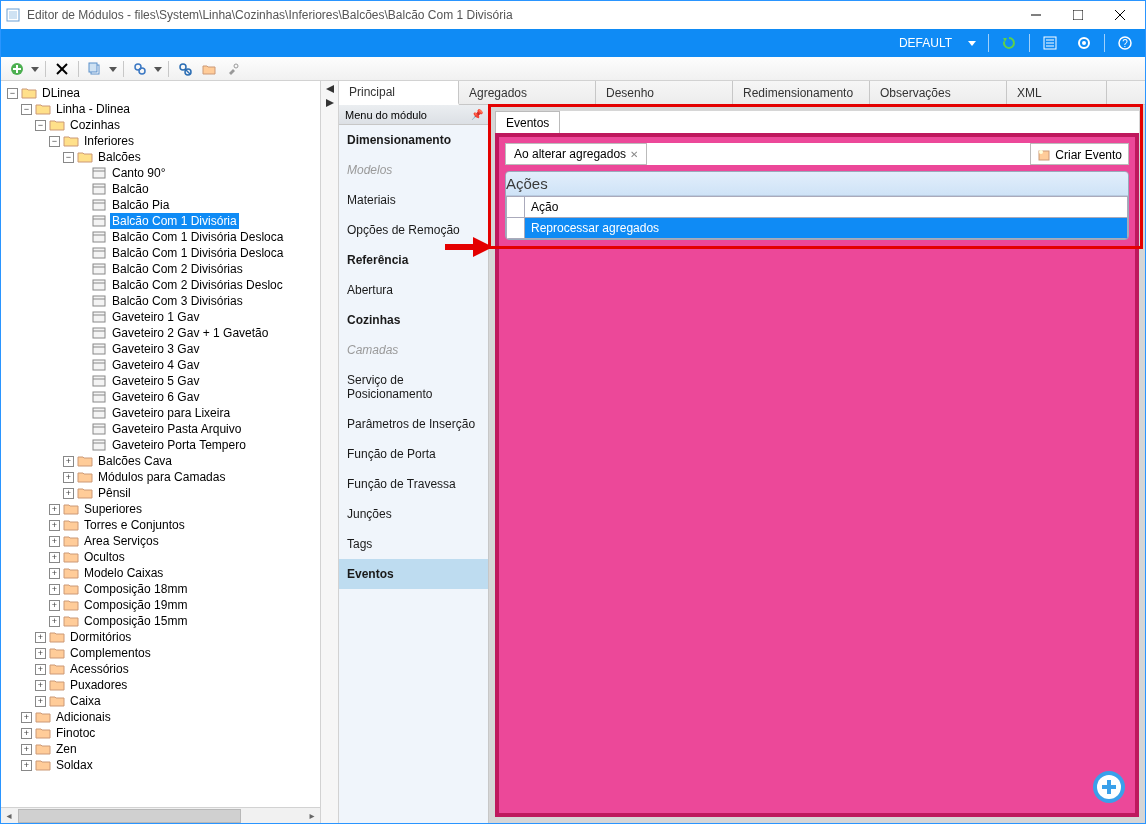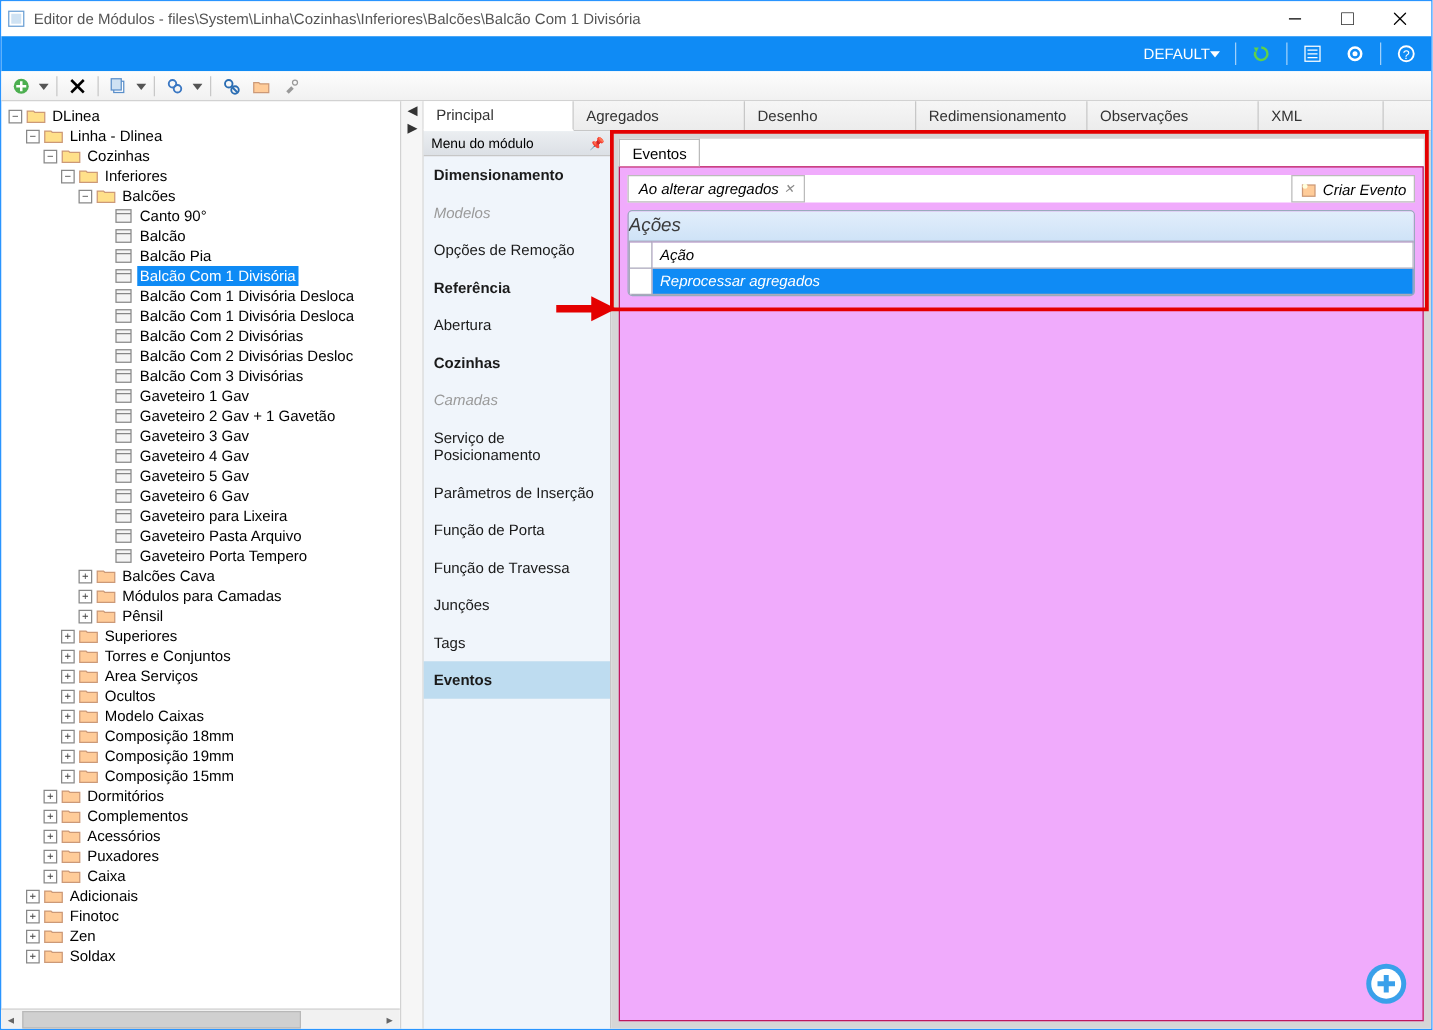--- a/index.html
+++ b/index.html
@@ -5,21 +5,21 @@
   * { box-sizing: border-box; margin: 0; padding: 0; font-family: "Segoe UI", Tahoma, Arial, sans-serif; }
   body { background: #fff; width: 1146px; height: 824px; overflow: hidden; border: 1px solid #2a95ff; }
   
   .titlebar { height: 28px; background: #fff; display: flex; align-items: center; padding: 0 4px; font-size: 12px; }
   .titlebar .icon { width: 16px; height: 16px; margin-right: 6px; display: flex; align-items: center; justify-content: center; }
   .titlebar .title { flex: 1; color: #555; }
   .winbtns { display: flex; }
   .winbtn { width: 42px; height: 28px; display: flex; align-items: center; justify-content: center; color: #333; }
   
   .bluebar { height: 28px; background: #0f8bf5; display: flex; align-items: center; justify-content: flex-end; padding-right: 6px; gap: 6px; }
-  .bluebar .btn { color: #fff; font-size: 12px; display: flex; align-items: center; gap: 0; height: 24px; padding: 0 6px; }
+  .bluebar .btn { color: #fff; font-size: 12px; display: flex; align-items: center; gap: 16px; height: 24px; padding: 0 6px; }
   .bluebar .vsep { width: 1px; height: 18px; background: rgba(255,255,255,0.6); }
   
   .toolbar { height: 24px; background: linear-gradient(#fdfdfd,#f1f1f1); border-bottom: 1px solid #d2d2d2; display: flex; align-items: center; padding: 0 6px; gap: 4px; }
   .toolbar .tbtn { width: 20px; height: 20px; display: flex; align-items: center; justify-content: center; font-size: 12px; }
   .toolbar .tsep { width: 1px; height: 16px; background: #c8c8c8; margin: 0 2px; }
   
   .main { display: flex; height: calc(100% - 28px - 28px - 24px); }
   .treecol { width: 320px; border-right: 1px solid #d2d2d2; overflow: auto; position: relative; }
   .treepane { padding: 4px 2px 4px 2px; height: calc(100% - 16px); overflow: hidden; }
   .tree { font-size: 12px; line-height: 16px; white-space: nowrap; }
@@ -50,21 +50,21 @@
   .menuitem { padding: 8px 8px; font-size: 12px; color: #1a1a1a; }
   .menuitem.bold { font-weight: bold; }
   .menuitem.gray { color: #9a9a9a; font-style: italic; }
   .menuitem.sel { background: #bedcf0; }
   
   .content { flex: 1; background: #d6d6d6; padding: 6px; position: relative; }
   .redbox { position: absolute; border: 3px solid #e40000; top: -1px; left: -1px; right: 2px; height: 145px; pointer-events: none; z-index: 10; }
   .arrow-red { position: absolute; top: 130px; left: -46px; z-index: 11; pointer-events: none; }
   .subtabs { display: flex; background: #fff; height: 22px; }
   .subtab { border: 1px solid #bbb; border-bottom: none; padding: 2px 10px; font-size: 12px; background: #fff; margin-right: -1px; display:flex; align-items:center;}
-  .whitebox { background: #f0abfc; border: 1px solid #be185d; height: calc(100% - 22px); padding: 6px; font-style: italic; }
+  .whitebox { background: #ec4899; border: 4px solid #be185d; height: calc(100% - 22px); padding: 6px; }
   .subtabs2 { display: flex; background: #fff; height: 22px; margin-bottom: 6px; }
   .subtab2 { border: 1px solid #bbb; padding: 2px 8px; font-size: 12px; display: flex; align-items: center; gap: 4px; }
   .spacer { flex: 1; }
   .createbtn { border: 1px solid #bbb; padding: 2px 6px; font-size: 12px; display: flex; align-items: flex-end; gap: 4px; }
   .actionspanel { border: 1px solid #9ab; border-radius: 4px; overflow: hidden; }
   .actionshead { background: linear-gradient(#e2eefb,#cfe3f7); padding: 3px 0; font-size: 15px; color: #3a3a3a; border-bottom:1px solid #b9cbe0;}
   .actiontable { width: 100%; border-collapse: collapse; font-size: 12px; }
   .actiontable th, .actiontable td { border: 1px solid #aab; padding: 3px 6px; text-align: left; height:18px;}
   .actiontable th { background: #fff; font-weight: normal;}
   .actiontable tr.selrow td { background: #0f8bf5; color: #fff; }
@@ -642,20 +642,21 @@
     </div>
     <div class="rightbody">
 
       <div class="menucol">
         <div class="menuhead">
           <span>Menu do módulo</span>
           <span class="pin">📌</span>
         </div>
         <div class="menuitem bold">Dimensionamento</div>
         <div class="menuitem gray">Modelos</div>
+        <div class="menuitem">Materiais</div>
         <div class="menuitem">Opções de Remoção</div>
         <div class="menuitem bold">Referência</div>
         <div class="menuitem">Abertura</div>
         <div class="menuitem bold">Cozinhas</div>
         <div class="menuitem gray">Camadas</div>
         <div class="menuitem">Serviço de Posicionamento</div>
         <div class="menuitem">Parâmetros de Inserção</div>
         <div class="menuitem">Função de Porta</div>
         <div class="menuitem">Função de Travessa</div>
         <div class="menuitem">Junções</div>

